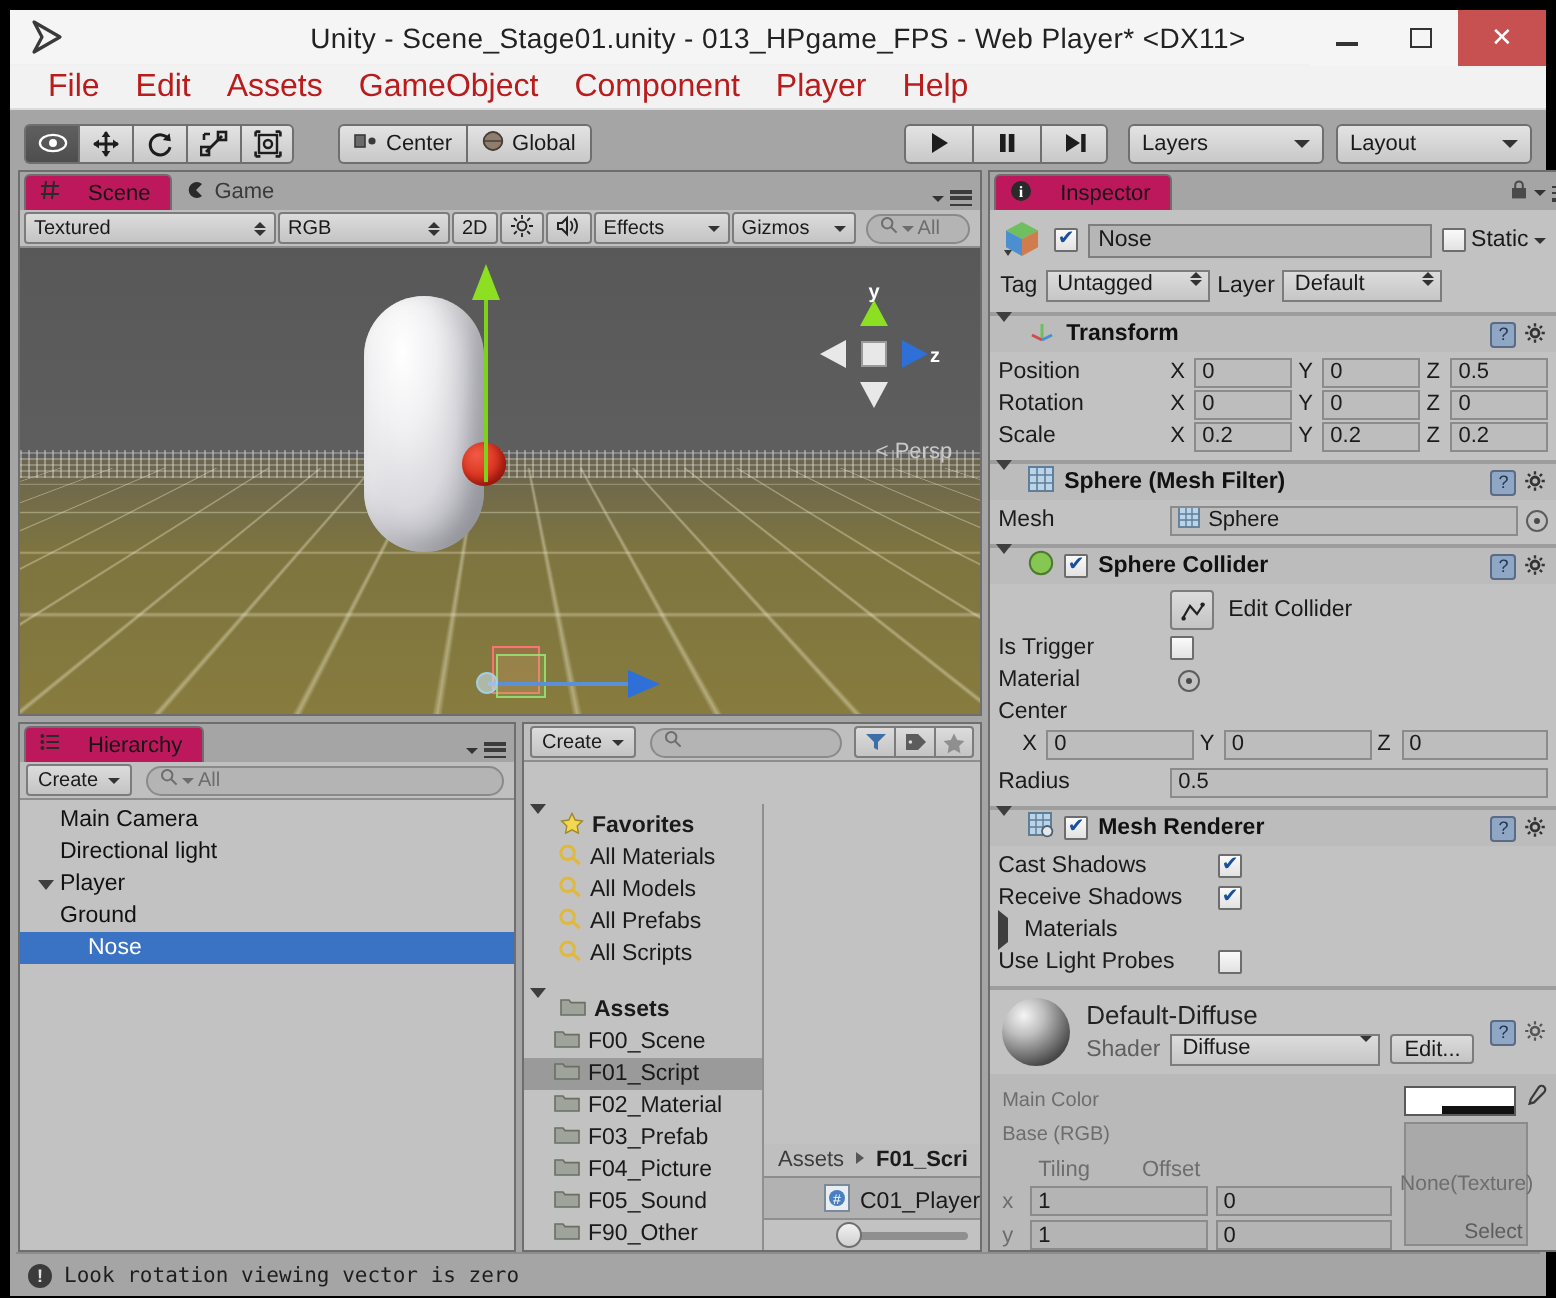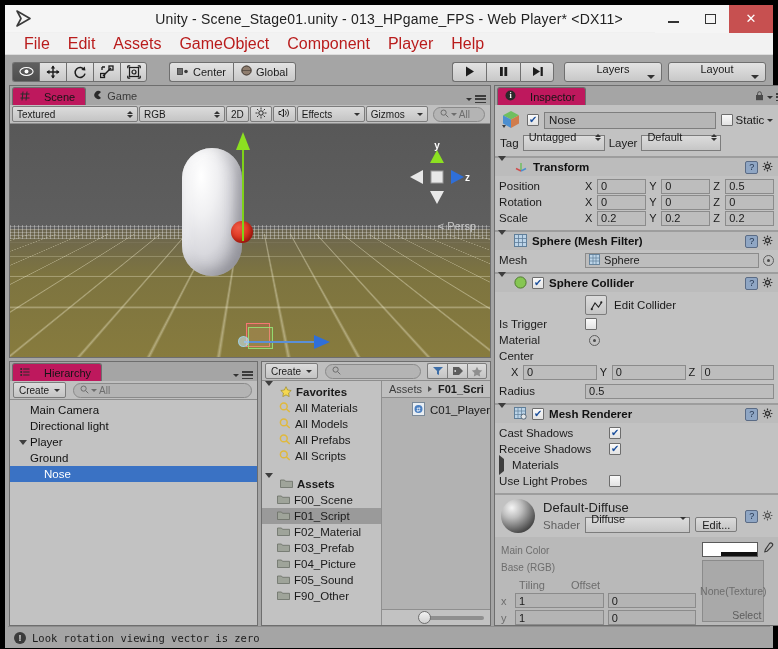--- a/index.html
+++ b/index.html
@@ -93,21 +93,21 @@
     display:flex; align-items:center; justify-content:center;
   }
   .playbtn:first-child { border-radius:3px 0 0 3px; }
   .playbtn:last-child { border-radius:0 3px 3px 0; border-right-width:1px; }
   .rightdrops { display:flex; gap:6px; margin-left:6px; }
   .dropbtn {
     height:20px; width:98px;
     background:linear-gradient(#e3e3e3,#c8c8c8);
     border:1px solid #6f6f6f; border-radius:3px;
     display:flex; align-items:center; padding:0 6px;
-    font-size:11px; position:relative;flex-direction:column;
+    font-size:11px; position:relative;
   }
   .dropbtn .caret { margin-left:auto; }
   .caret { width:0;height:0;border-left:4px solid transparent;border-right:4px solid transparent;border-top:4px solid #333; }
   .caret.sm { border-left-width:3px;border-right-width:3px;border-top-width:3px; }
 
   
   .workspace { flex:1; display:flex; gap:3px; padding:0 1px 0 1px; min-height:0; }
   .leftcol { width:487px; display:flex; flex-direction:column; gap:3px; min-height:0;}
   .rightcol { flex:1; display:flex; flex-direction:column; min-height:0;}
 
@@ -229,21 +229,21 @@
   
   .projPanel { flex:1; min-height:0; }
   .projToolbar {
     height:19px; background:#bfbfbf; display:flex; align-items:center;
     padding:1px 3px; gap:3px; border-bottom:1px solid #8d8d8d;
   }
   .iconbtn {
     width:20px;height:16px; background:linear-gradient(#dcdcdc,#c4c4c4);
     border:1px solid #7c7c7c; display:flex;align-items:center;justify-content:center;
   }
-  .projBody { flex:1; display:flex; min-height:0; }
+  .projBody { flex:1; display:flex; min-height:0;align-items:flex-end; }
   .projLeft { width:120px; background:#c2c2c2; border-right:1px solid #8f8f8f; overflow:hidden; padding-top:3px;}
   .projRight { flex:1; background:#b2b2b2; display:flex; flex-direction:column; min-height:0;}
   .breadcrumb {
     height:17px; background:#bfbfbf; border-bottom:1px solid #8d8d8d;
     display:flex; align-items:center; padding-left:7px; gap:5px; font-size:11px; color:#3d3d3d;
   }
   .breadcrumb .cur { font-weight:bold; color:#1b1b1b; }
   .projItems { flex:1; background:#b2b2b2; padding-top:3px;margin-left:20px; }
   .pitem { height:17px; display:flex; align-items:center; gap:5px; padding-left:10px; font-size:11.5px;}
   .prow { height:16px; display:flex; align-items:center; gap:4px; font-size:11.5px; }
@@ -268,21 +268,21 @@
         display:flex;align-items:center;justify-content:center;}
   .chk.on:after{ content:"✔"; font-size:10px; color:#1b4f9c; line-height:1; }
   .namefield {
     flex:1; height:17px; background:#b6b6b6; border:1px solid #7e7e7e;
     display:flex; align-items:center; padding:0 4px; font-size:11.5px;
   }
   .staticwrap { display:flex; align-items:center; gap:3px; font-size:11.5px;}
   .gorow2 { display:flex; align-items:center; gap:4px; margin-top:4px; font-size:11.5px;}
   .popup {
     height:16px; background:linear-gradient(#dcdcdc,#c6c6c6); border:1px solid #7c7c7c;
-    display:flex; align-items:center; padding:0 3px 12px 5px; font-size:11px; gap:6px;
+    display:flex; padding:0 3px 12px 5px; font-size:11px; gap:6px;
   }
   .popup .ud { margin-left:auto; }
 
   .comp { border-top:1px solid #9d9d9d; border-bottom:1px solid #9d9d9d; background:#c2c2c2; }
   .compHead { height:18px; display:flex; align-items:center; gap:5px; padding:0 4px 0 3px; background:#bcbcbc;}
   .compHead .title { font-weight:bold; font-size:11.5px; color:#111;}
   .compHead .right { margin-left:auto; display:flex; align-items:center; gap:4px;}
   .helpicon { width:13px;height:13px;border:1px solid #5a6b85; background:#8fa6c4; border-radius:2px;
     display:flex;align-items:center;justify-content:center; font-size:9px; color:#22344e;}
   .gear { width:12px;height:12px; position:relative;}

